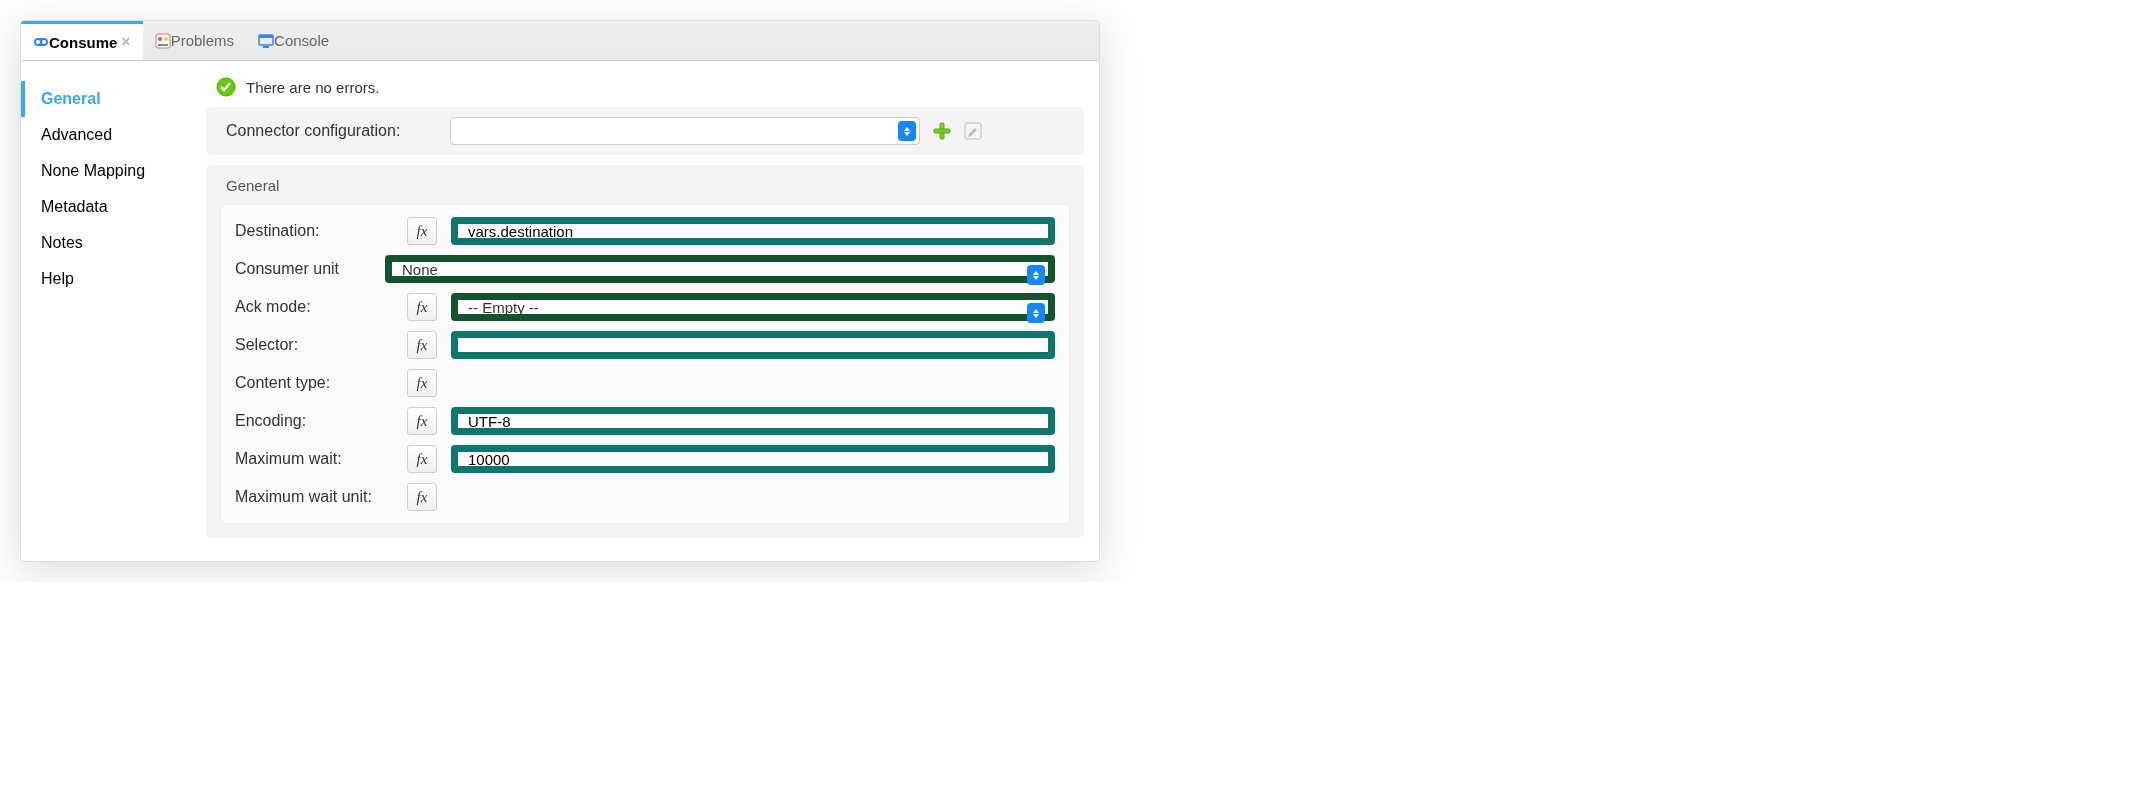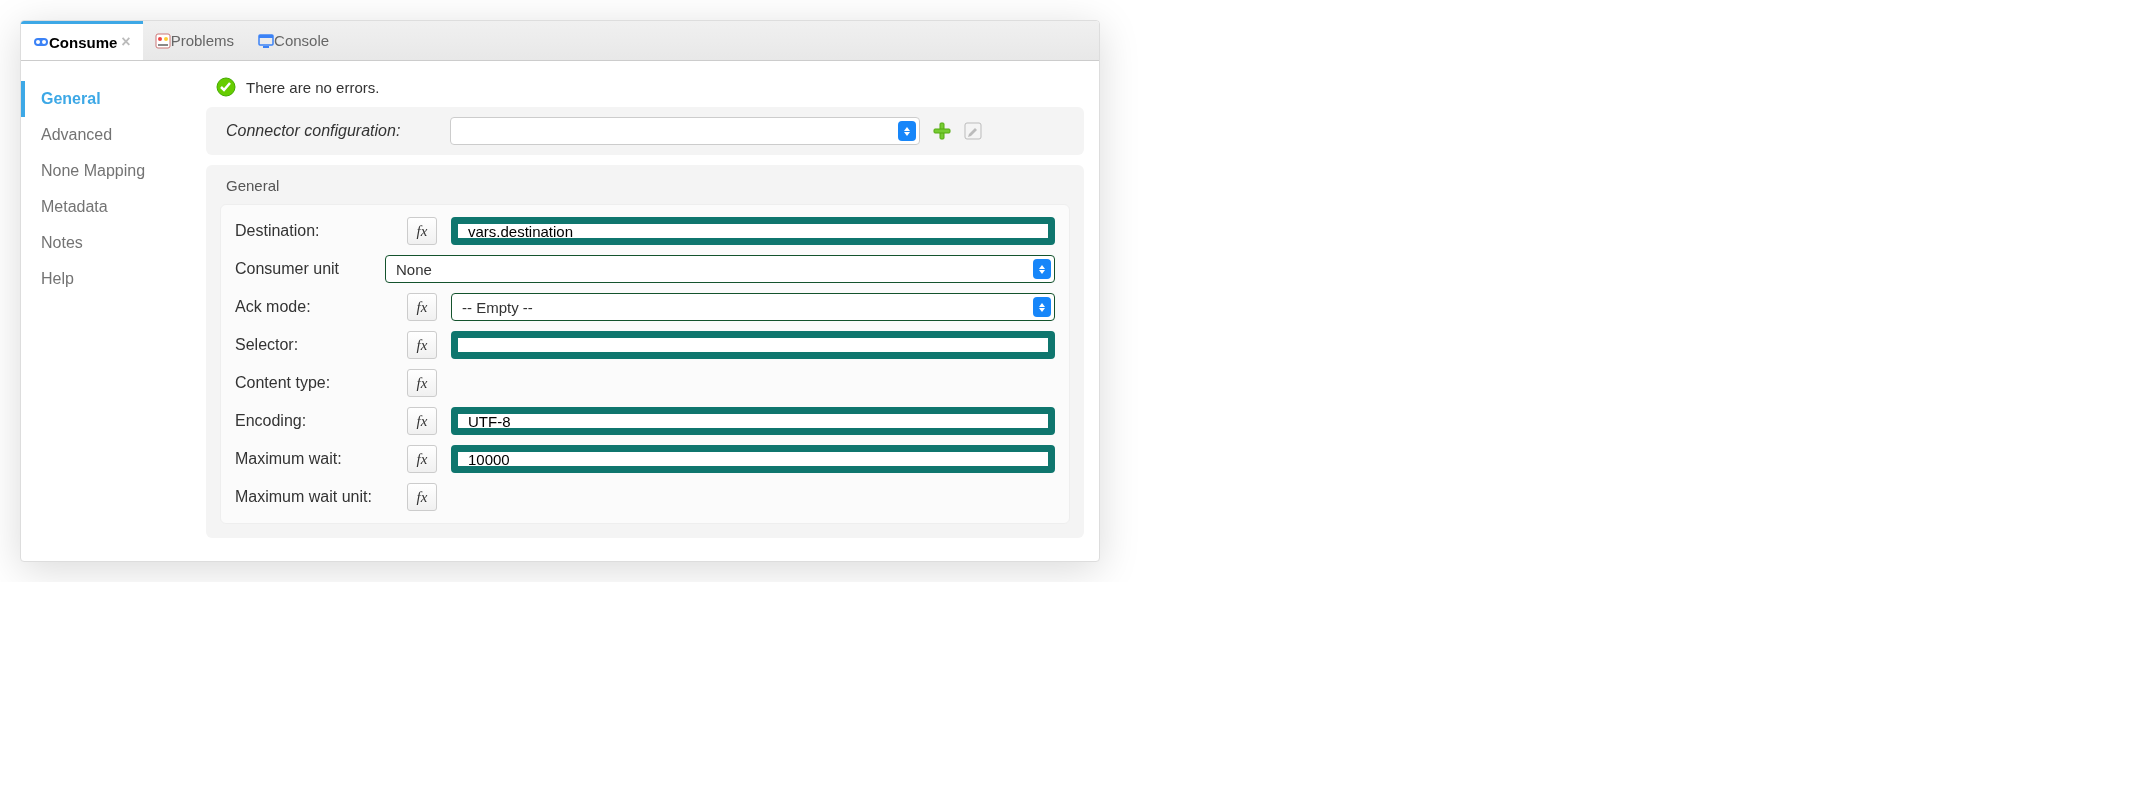--- a/index.html
+++ b/index.html
@@ -6,42 +6,42 @@
 body{font-family:-apple-system,BlinkMacSystemFont,"Segoe UI",Arial,sans-serif;font-size:15px;color:#333;background:#fff;padding:20px;}
 .window{width:1080px;border:1px solid #ddd;border-radius:4px;box-shadow:0 8px 40px rgba(0,0,0,0.15);overflow:hidden;background:#fff;}
 .tabbar{display:flex;align-items:center;background:linear-gradient(#f0f0f0,#e8e8e8);border-bottom:1px solid #ccc;height:40px;}
 .tab{display:flex;align-items:center;gap:0;padding:0 12px;height:100%;cursor:pointer;color:#666;}
 .tab.active{background:#fff;border-top:3px solid #3da8e6;color:#000;font-weight:600;}
 .tab.active .close{color:#bbb;font-size:16px;}
 .tab-icon{width:16px;height:16px;display:inline-flex;align-items:center;justify-content:center;}
 .close{margin-left:4px;}
 .body{display:flex;min-height:500px;}
 .sidebar{width:180px;padding:20px 0;}
-.side-item{padding:9px 20px;cursor:pointer;font-size:16px;color:#737373;}
+.side-item{padding:9px 20px;cursor:pointer;font-size:16px;color:#000000;}
 .side-item.active{color:#3da8e6;font-weight:600;border-left:4px solid #3da8e6;padding-left:16px;}
 .content{flex:1;padding:10px 15px 20px 5px;}
 .status{display:flex;align-items:center;gap:10px;padding:6px 0 10px 10px;}
 .check{width:20px;height:20px;}
 .config-row{background:#f4f4f4;border-radius:6px;padding:10px 20px;display:flex;align-items:center;gap:12px;margin-bottom:10px;}
 .label{font-size:16px;color:#333;}
-.config-row .label{width:212px;font-style:italic;}
+.config-row .label{width:212px;}
 .select{flex:1;max-width:470px;height:28px;border:1px solid #ccc;border-radius:4px;background:#fff;padding:0 8px;position:relative;display:flex;align-items:center;}
 .select-toggle{position:absolute;right:3px;top:3px;width:18px;height:20px;background:#1786f9;border-radius:4px;display:flex;flex-direction:column;align-items:center;justify-content:center;}
 .select-toggle::before{content:"";border-left:3px solid transparent;border-right:3px solid transparent;border-bottom:4px solid #fff;margin-bottom:1px;}
 .select-toggle::after{content:"";border-left:3px solid transparent;border-right:3px solid transparent;border-top:4px solid #fff;}
 .plus{width:20px;height:20px;}
 .edit{width:18px;height:18px;}
 .section{background:#f4f4f4;border-radius:6px;padding:8px 14px 14px;}
 .section-title{font-size:15px;color:#555;padding:4px 6px 10px;}
 .section-body{background:#fbfbfb;border:1px solid #eee;border-radius:6px;padding:12px 14px;display:flex;flex-direction:column;gap:10px;}
 .form-row{display:flex;align-items:center;gap:14px;}
 .form-row .label{width:158px;}
 .fx{width:30px;height:28px;border:1px solid #ccc;background:linear-gradient(#fff,#f0f0f0);border-radius:3px;display:flex;align-items:center;justify-content:center;font-style:italic;font-family:serif;font-size:15px;cursor:pointer;text-align:center;}
 .input{flex:1;height:28px;border:7px solid #0f766e;border-radius:4px;background:#fff;padding:0 10px;font-size:15px;}
-.select-inline{flex:1;height:28px;border:1px solid #14532d;border-radius:4px;background:#fff;padding:0 10px;position:relative;display:flex;align-items:center;font-size:15px;}
+.select-inline{flex:1;height:28px;border:7px solid #14532d;border-radius:4px;background:#fff;padding:0 10px;position:relative;display:flex;align-items:center;font-size:15px;}
 .row-consumer .label{width:136px;}
 .row-consumer .select-inline{margin-left:0;}
 </style>
 </head>
 <body>
 
 <div class="window">
 
   <div class="tabbar">
     <div class="tab active">

